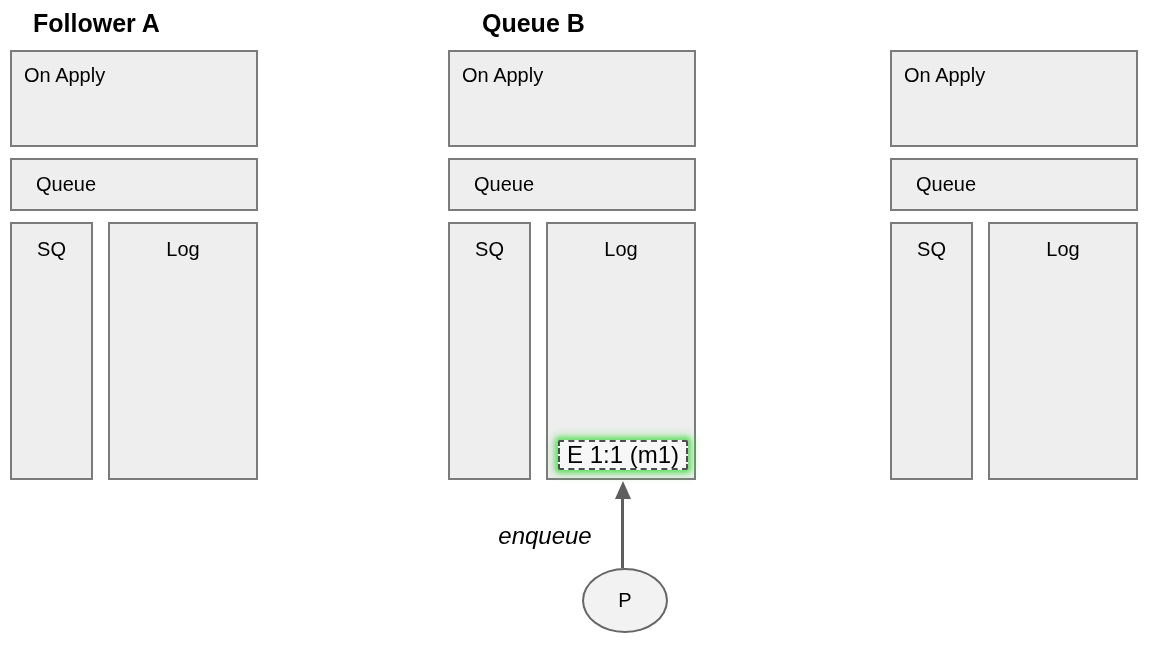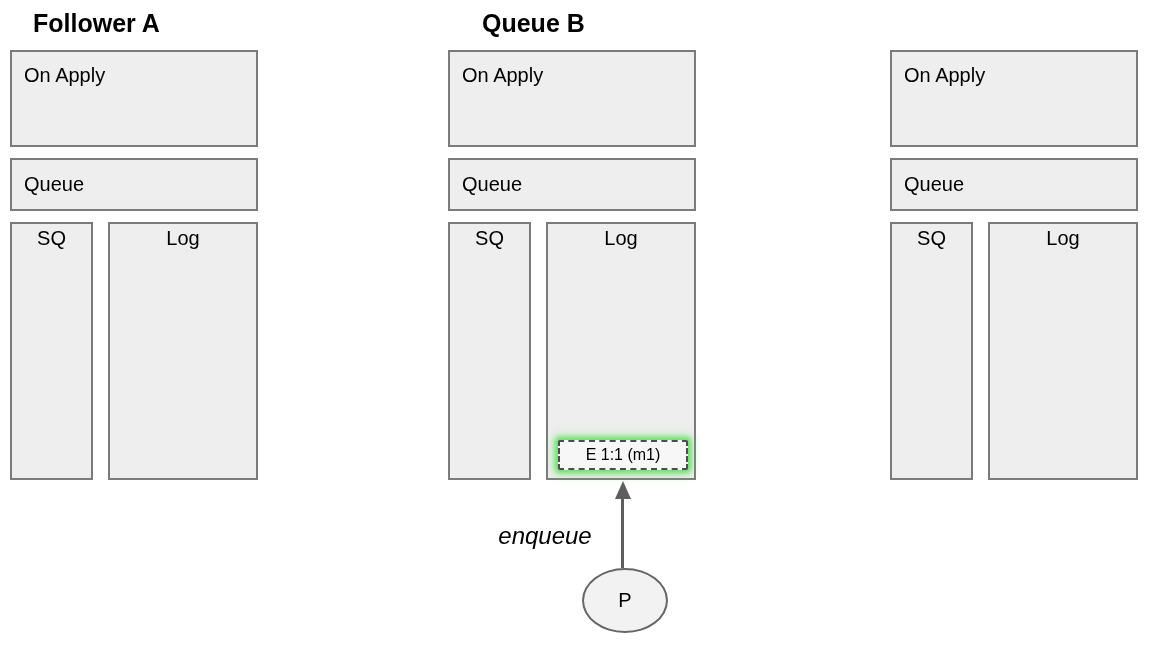--- a/index.html
+++ b/index.html
@@ -34,25 +34,25 @@
     display: block;
   }
   .box.on-apply .lbl {
     padding: 12px 0 0 12px;
   }
   .box.queue {
     display: flex;
     align-items: center;
   }
   .box.queue .lbl {
-    padding-left: 12px;
+    padding-left: 24px;
   }
   .box.sq .lbl, .box.log .lbl {
     text-align: center;
-    padding-top: 3px;
+    padding-top: 14px;
   }
   
   .a-title   { left: 33px;  top: 11px; }
   .a-onapply { left: 10px;  top: 50px;  width: 248px; height: 97px; }
   .a-queue   { left: 10px;  top: 158px; width: 248px; height: 53px; }
   .a-sq      { left: 10px;  top: 222px; width: 83px;  height: 258px; }
   .a-log     { left: 108px; top: 222px; width: 150px; height: 258px; }
   
   .b-title   { left: 482px; top: 11px; }
   .b-onapply { left: 448px; top: 50px;  width: 248px; height: 97px; }
@@ -75,21 +75,21 @@
     height: 30px;
     box-sizing: border-box;
     background: var(--entry_fill, #f7f7f7);
     border: 2px dashed var(--entry_border, #4d4d4d);
     border-radius: 2px;
     box-shadow: 0 0 4px 3px var(--entry_glow, #70e070),
                 0 0 10px 5px rgba(110, 224, 110, 0.45);
     display: flex;
     align-items: center;
     justify-content: center;
-    font-size: 16px;
+    font-size: 24px;
     white-space: nowrap;
   }
   
   .arrow-shaft {
     position: absolute;
     left: 621px;
     top: 497px;
     width: 3px;
     height: 71px;
     background: var(--arrow, #5e5e5e);

